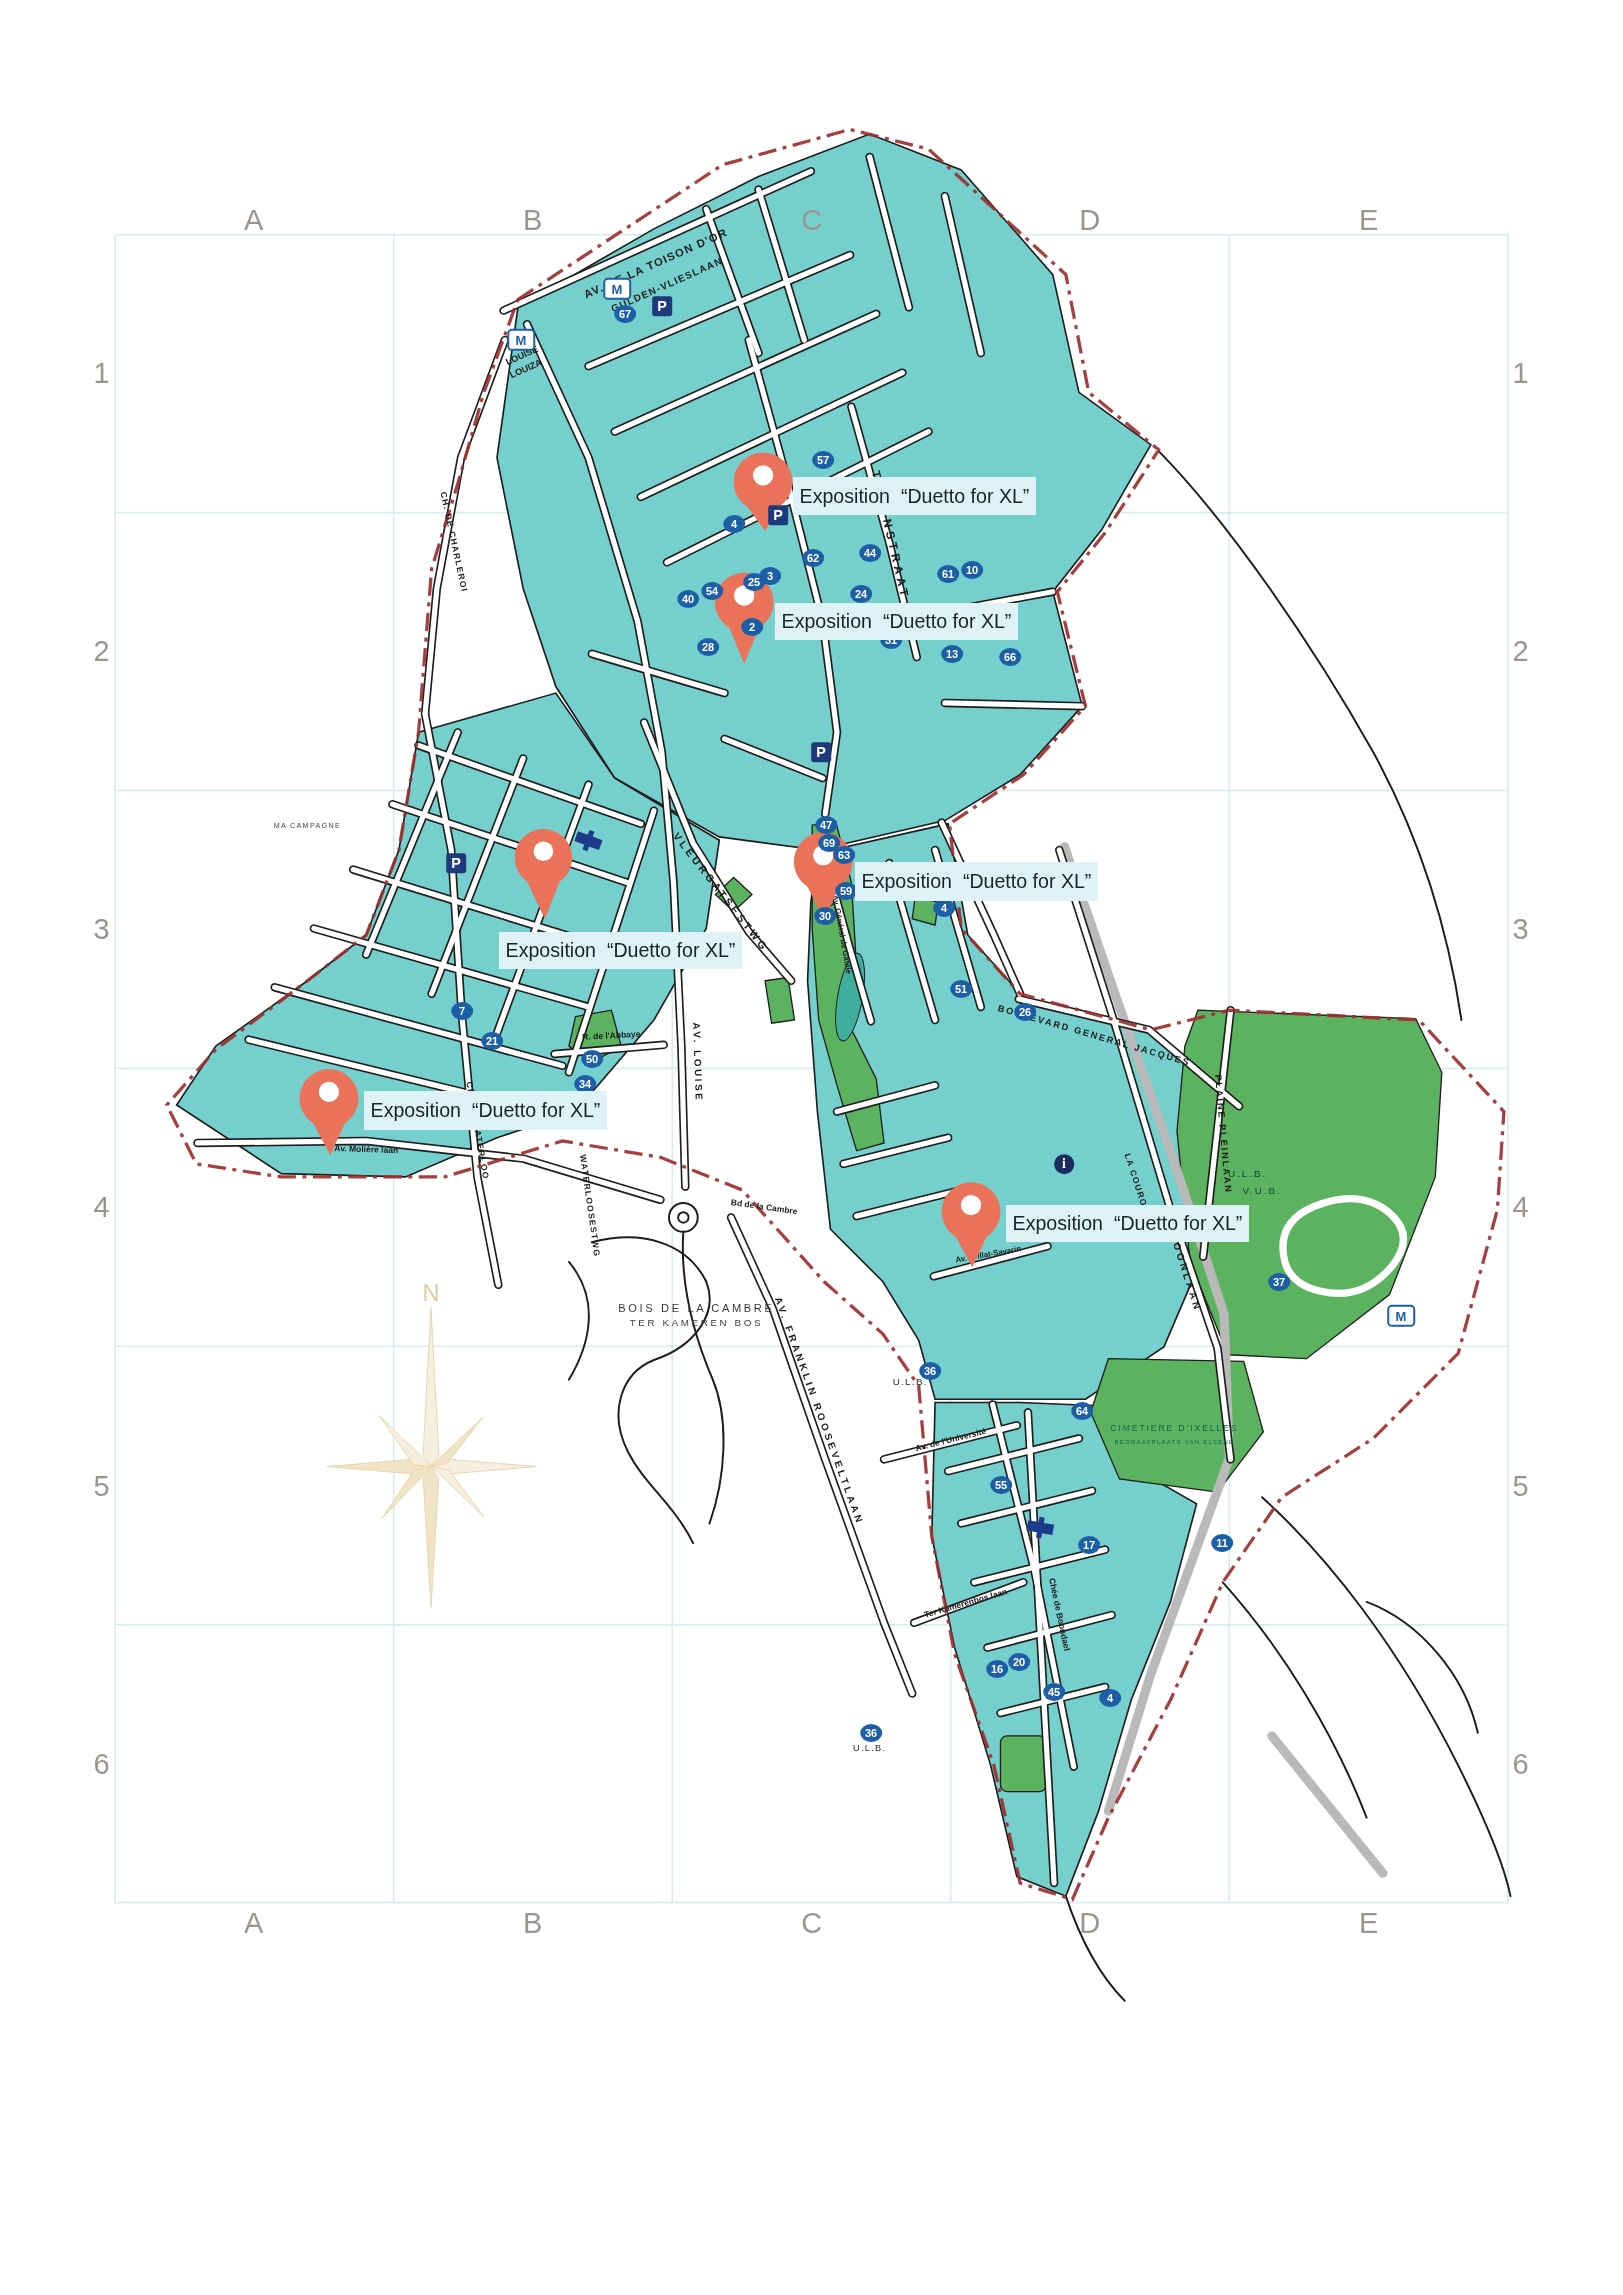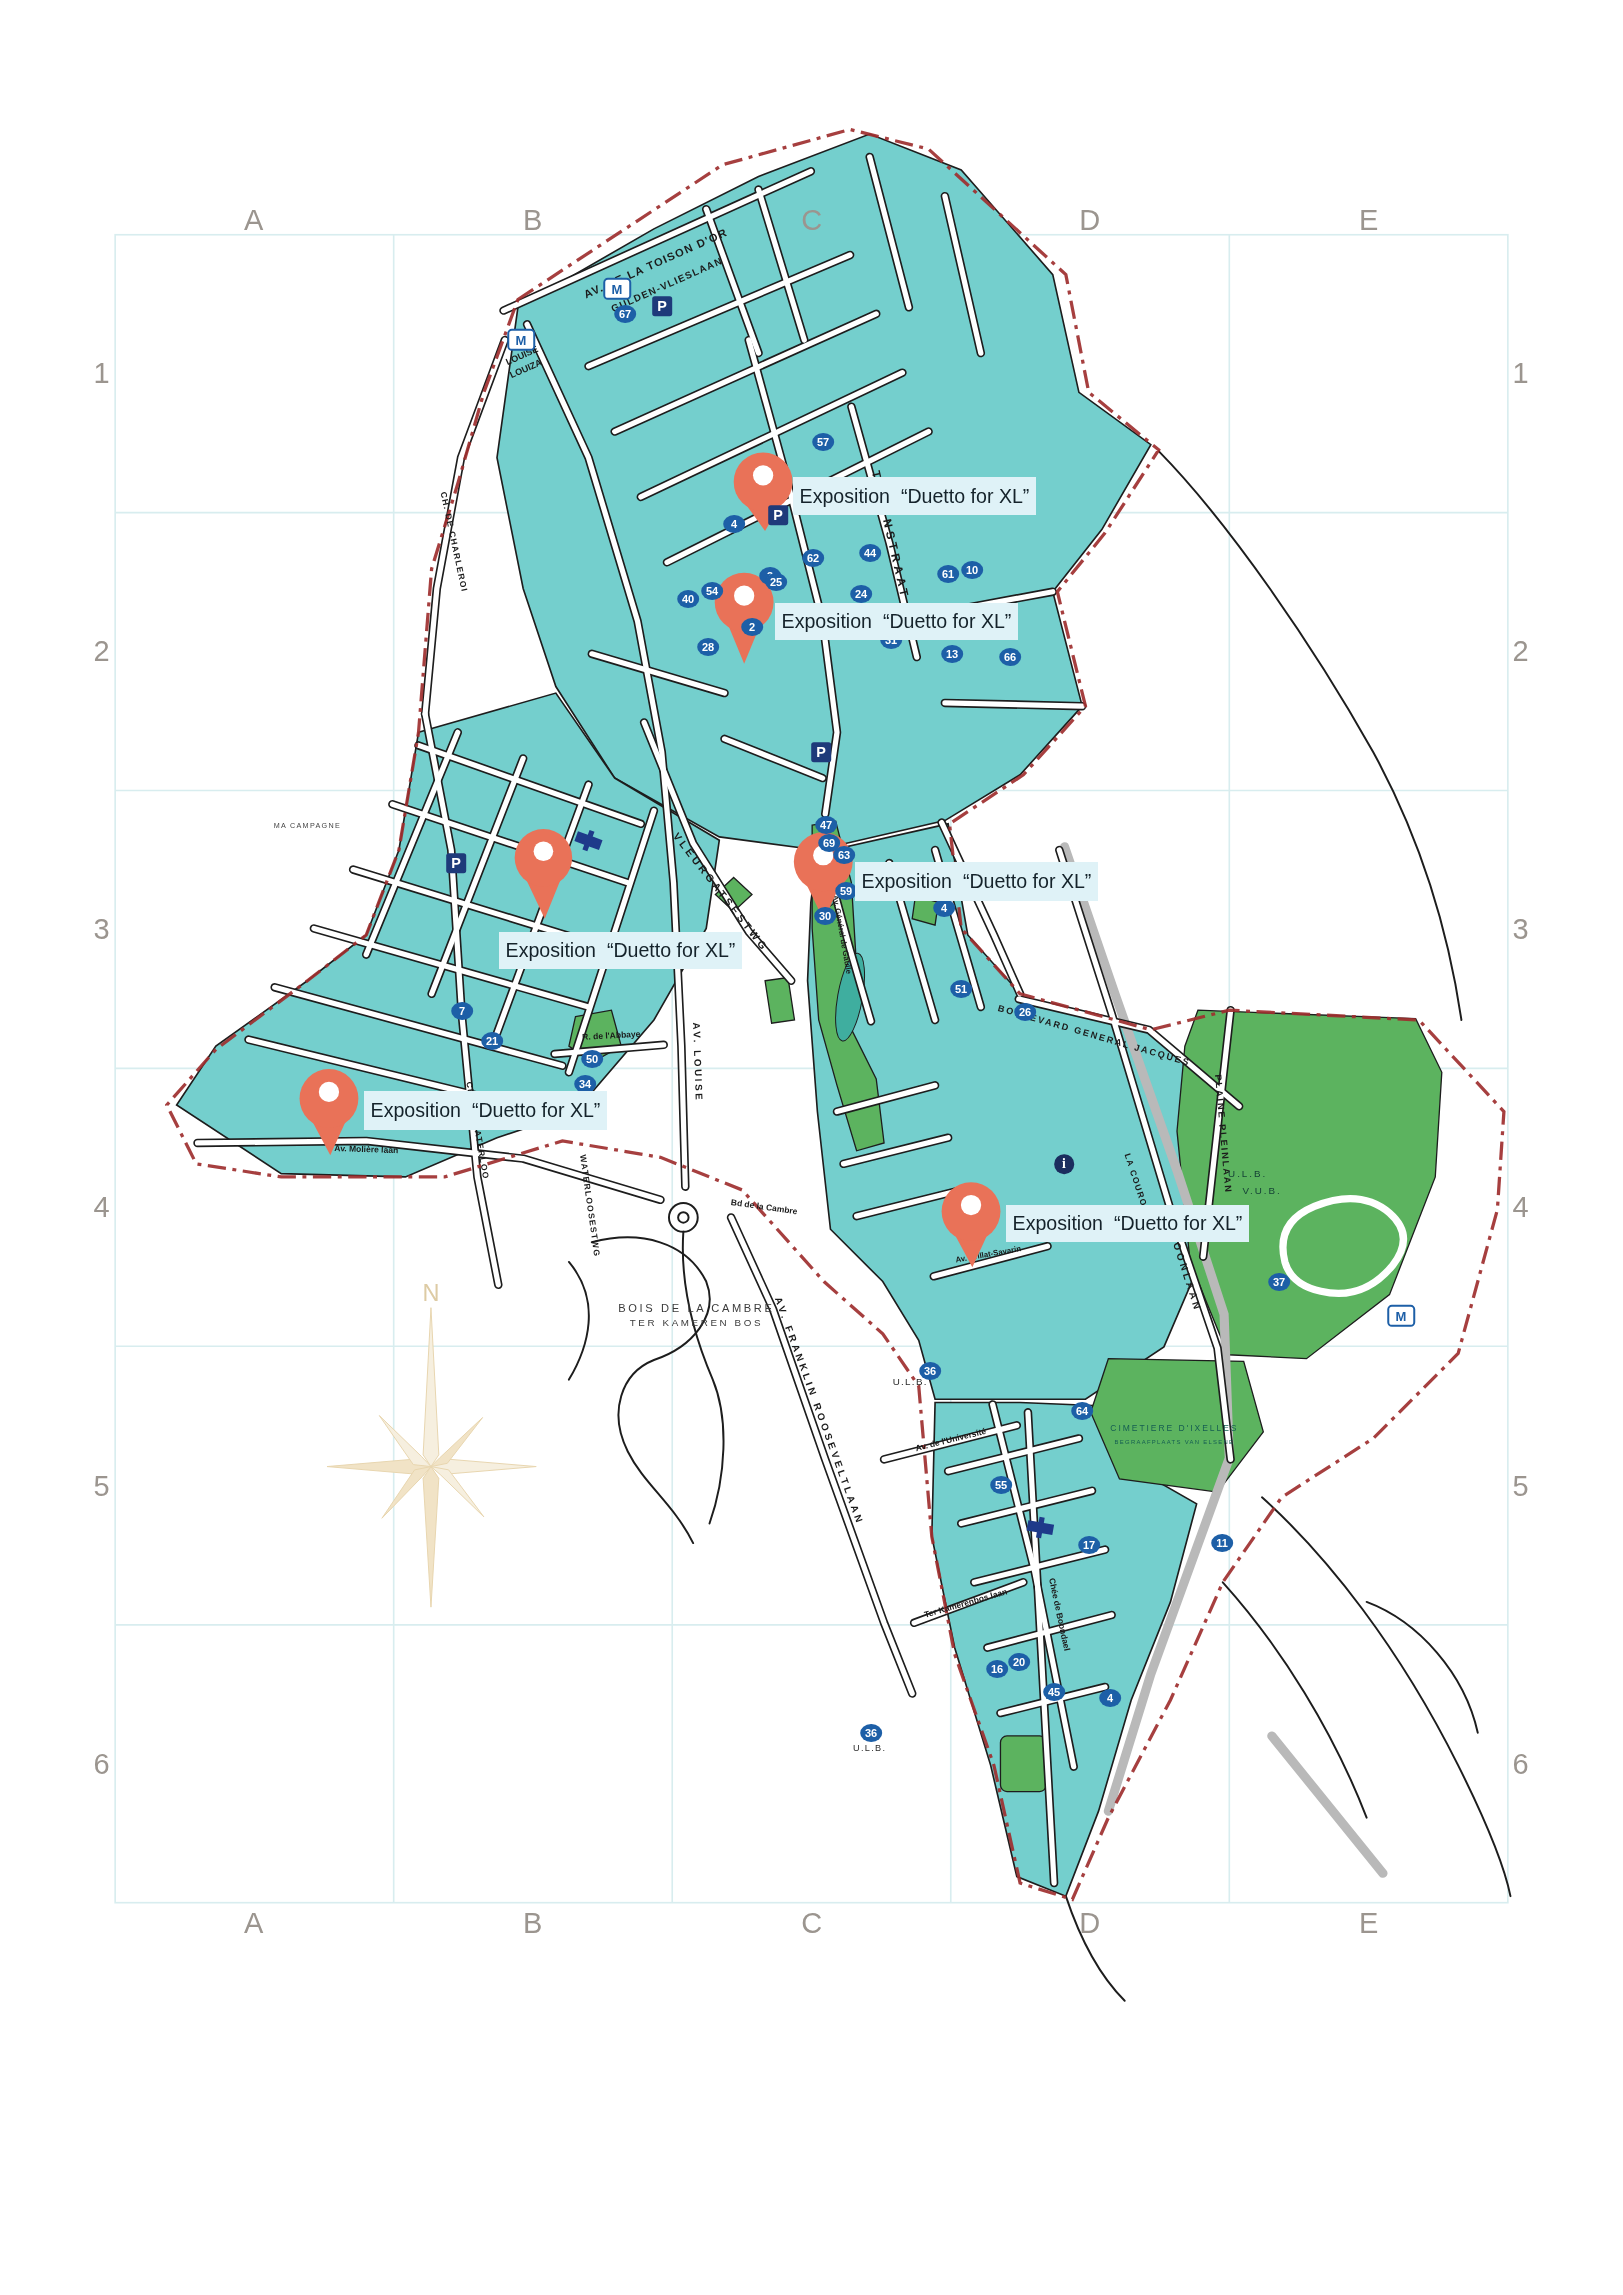--- a/index.html
+++ b/index.html
@@ -311,26 +311,26 @@
     <div class="grid-label" style="left:1521px;top:373px">1</div>
     <div class="grid-label" style="left:1521px;top:651px">2</div>
     <div class="grid-label" style="left:1521px;top:929px">3</div>
     <div class="grid-label" style="left:1521px;top:1207px">4</div>
     <div class="grid-label" style="left:1521px;top:1486px">5</div>
     <div class="grid-label" style="left:1521px;top:1764px">6</div>
   </div>
 
   <div>
     <div class="mk" style="left:625px;top:314px">67</div>
-    <div class="mk" style="left:823px;top:442px">57</div>
+    <div class="mk" style="left:823px;top:460px">57</div>
     <div class="mk" style="left:734px;top:524px">4</div>
     <div class="mk" style="left:712px;top:591px">54</div>
     <div class="mk" style="left:688px;top:599px">40</div>
     <div class="mk" style="left:770px;top:576px">3</div>
-    <div class="mk" style="left:776px;top:582px">25</div>
+    <div class="mk" style="left:754px;top:582px">25</div>
     <div class="mk" style="left:752px;top:627px">2</div>
     <div class="mk" style="left:813px;top:558px">62</div>
     <div class="mk" style="left:861px;top:594px">24</div>
     <div class="mk" style="left:870px;top:553px">44</div>
     <div class="mk" style="left:708px;top:647px">28</div>
     <div class="mk" style="left:891px;top:640px">31</div>
     <div class="mk" style="left:972px;top:570px">10</div>
     <div class="mk" style="left:948px;top:574px">61</div>
     <div class="mk" style="left:1010px;top:657px">66</div>
     <div class="mk" style="left:952px;top:654px">13</div>

